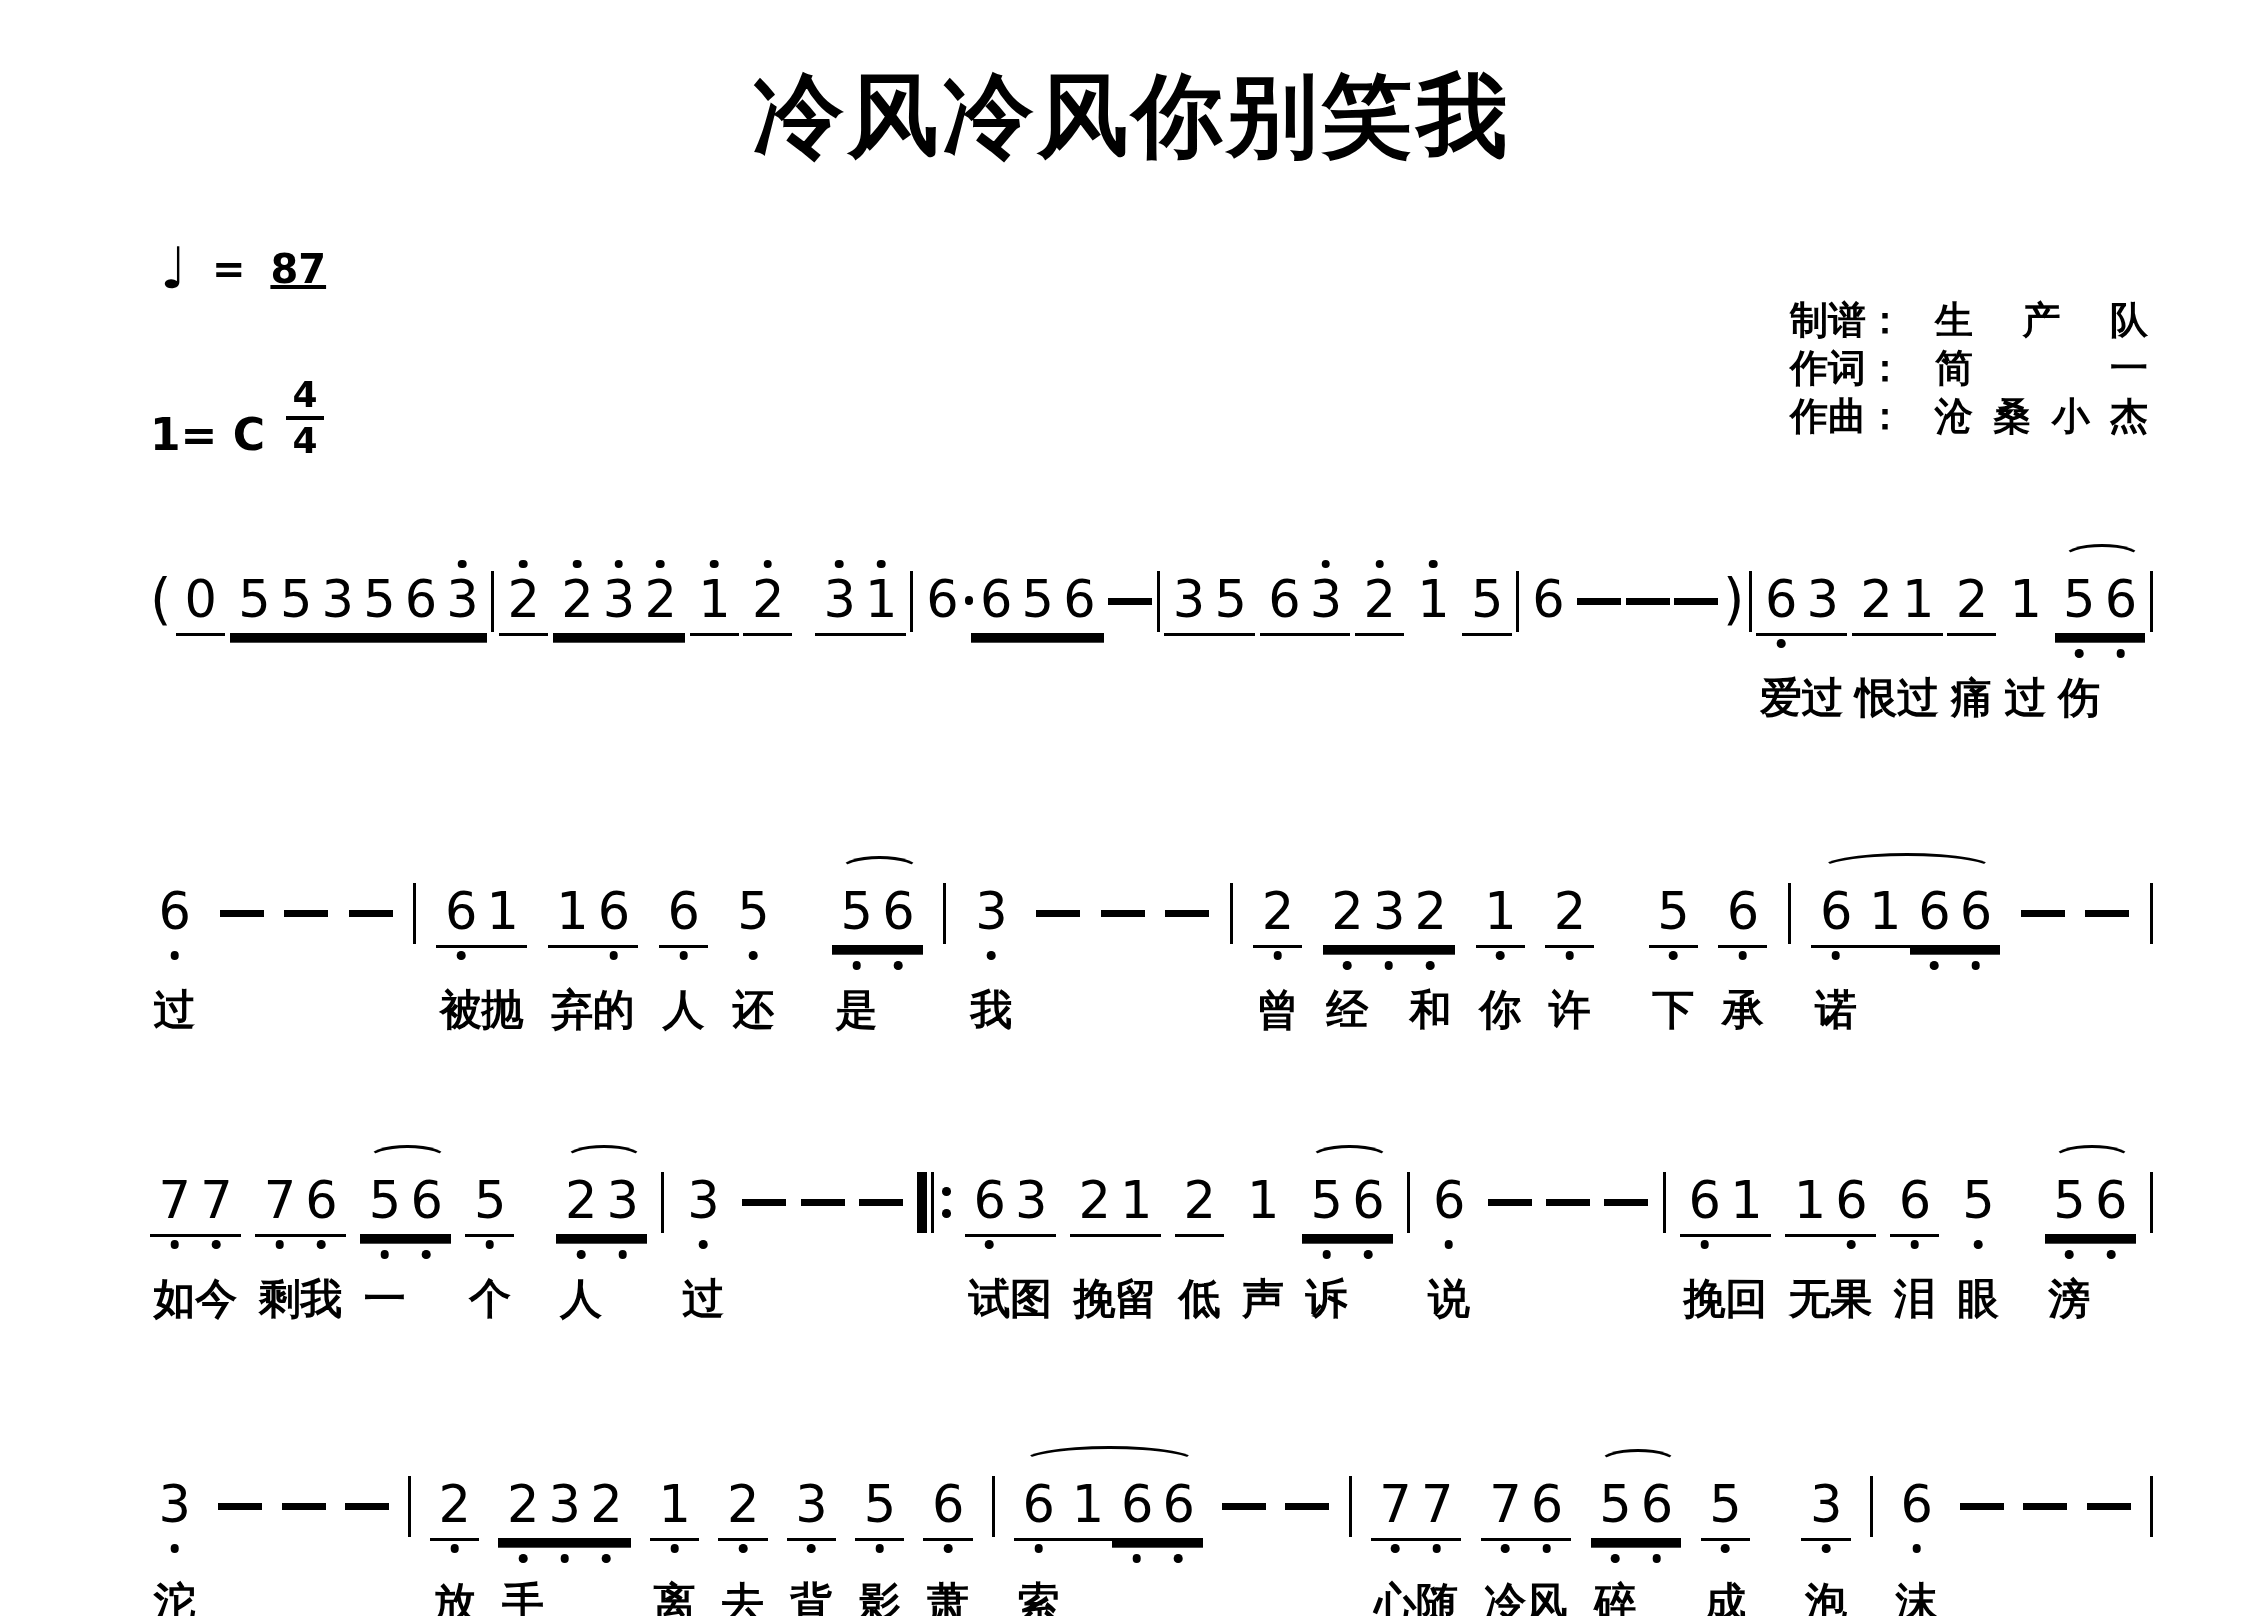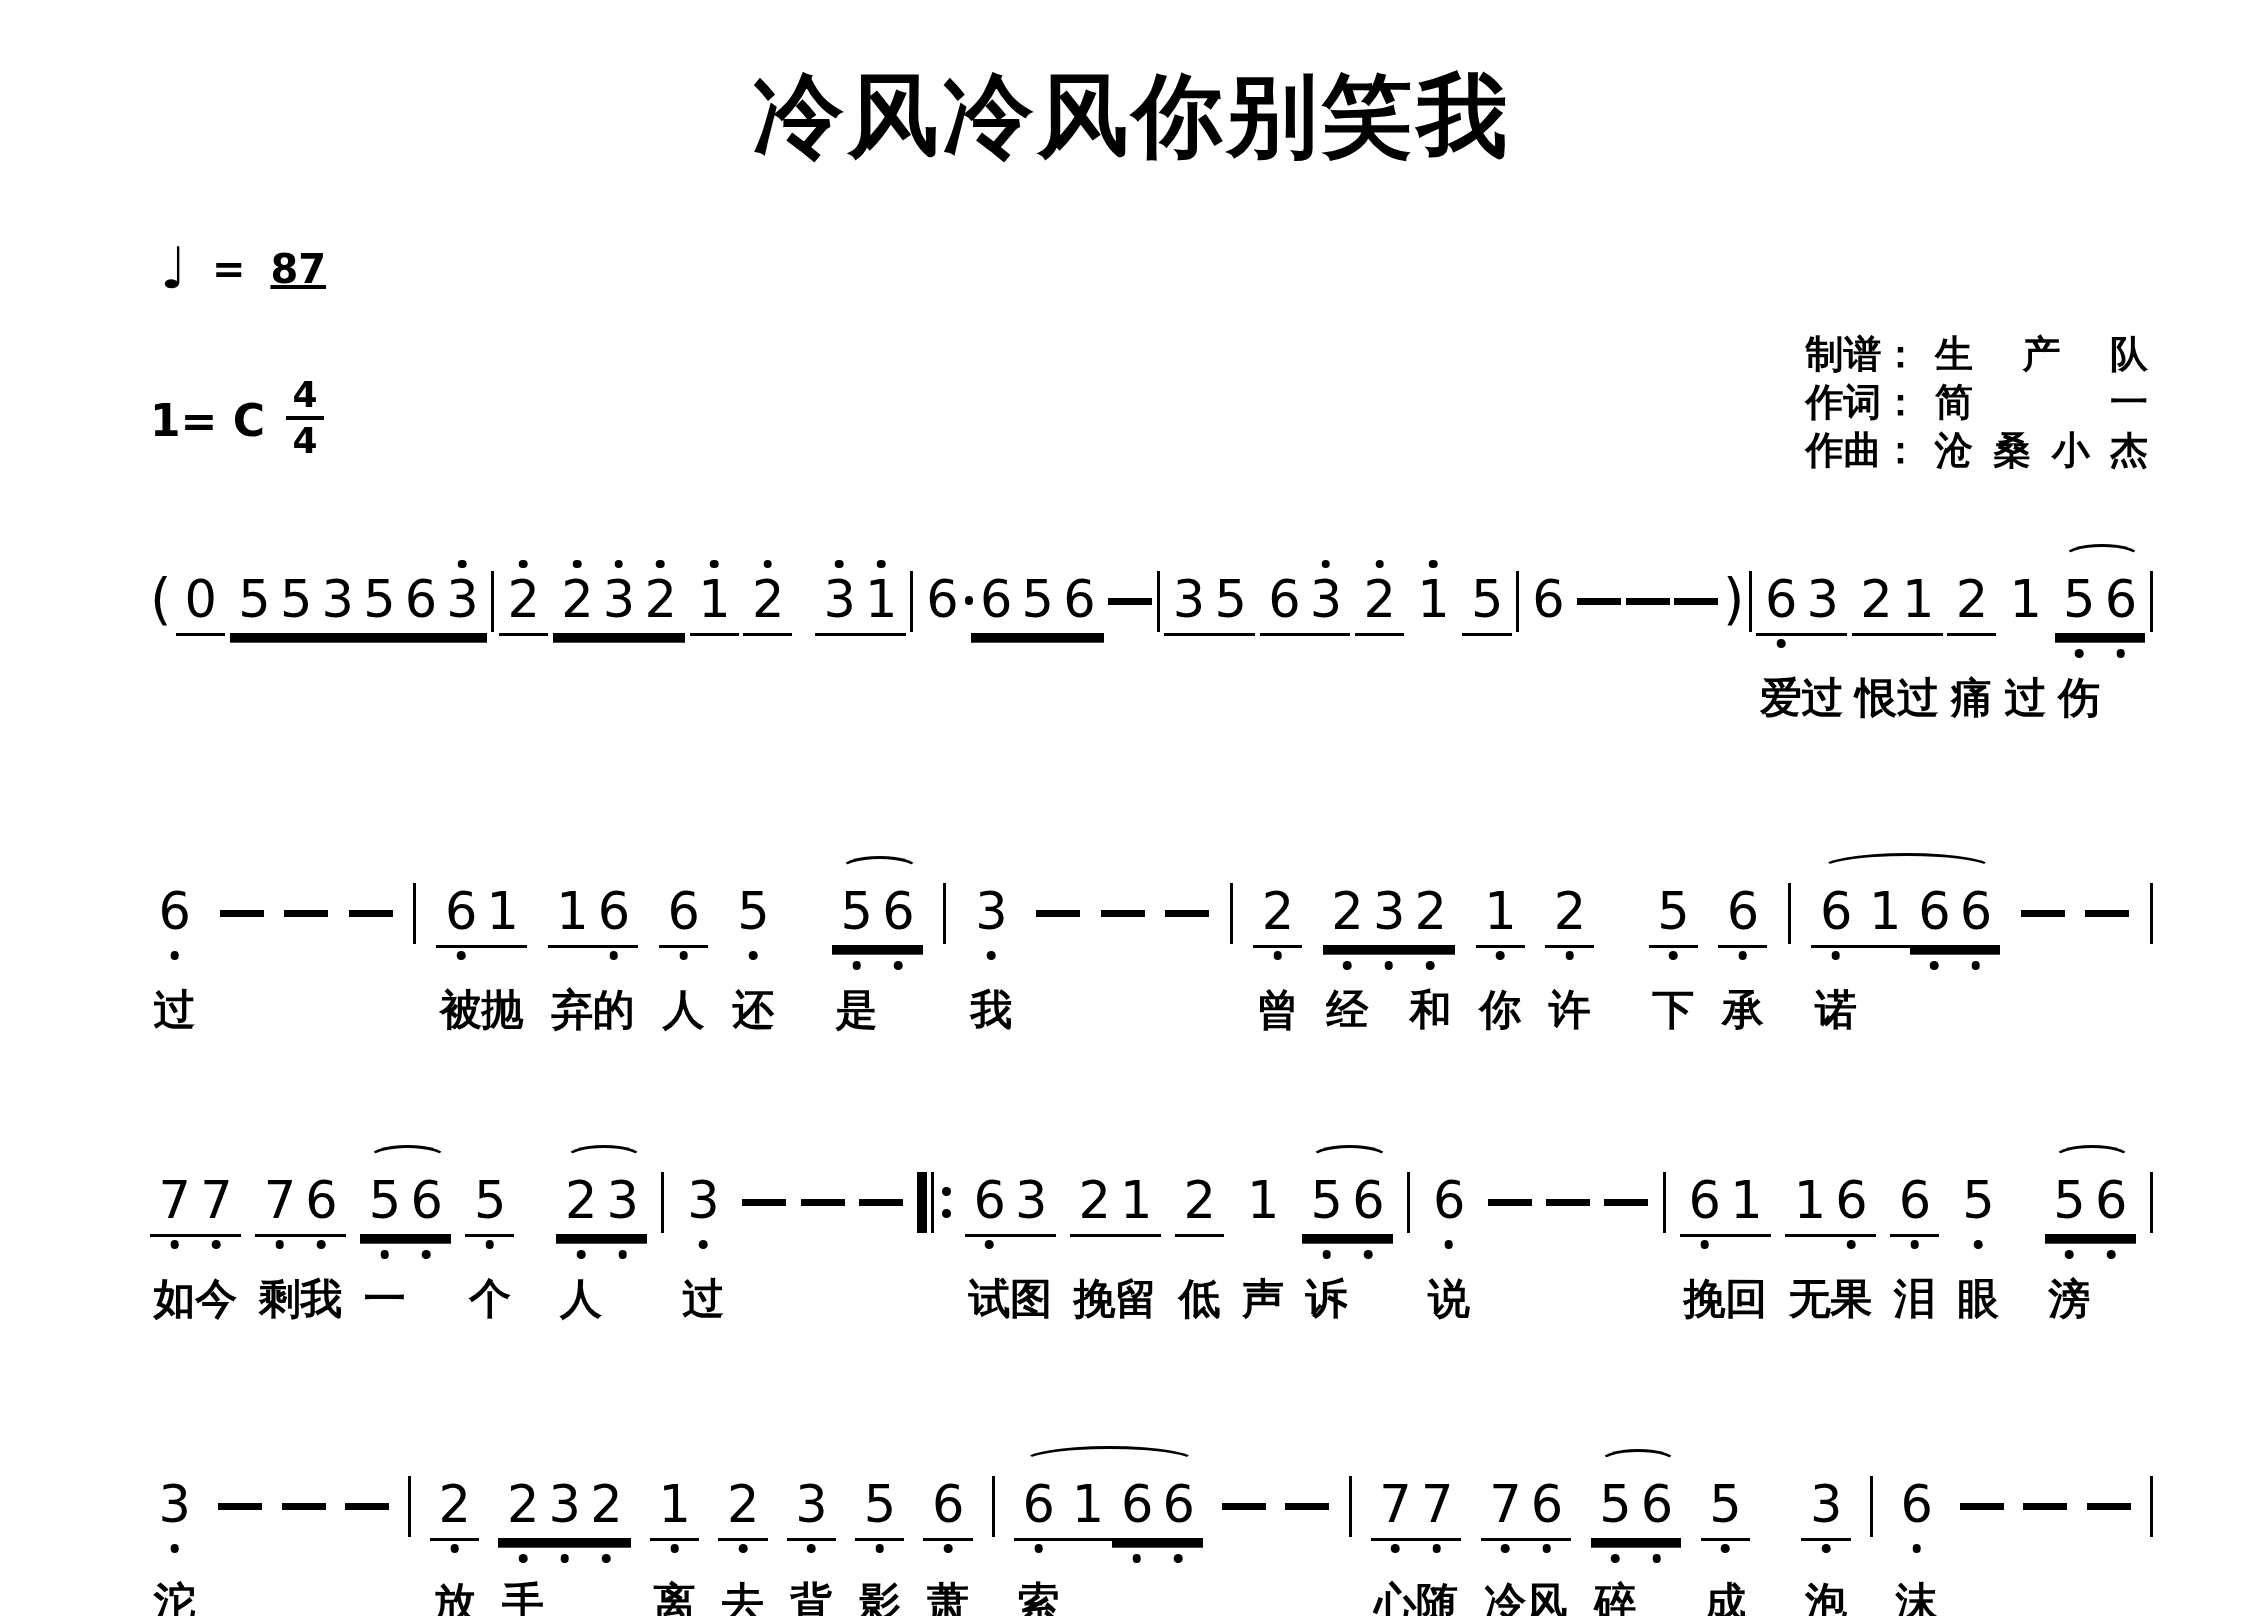--- a/index.html
+++ b/index.html
@@ -9,25 +9,25 @@
 
   
   .title{position:absolute;top:55px;left:0;width:100%;text-align:center;
          font-size:91px;font-weight:800;letter-spacing:3.8px;}
   .subtitle{position:absolute;top:171px;left:0;width:100%;text-align:center;
             font-size:44px;font-weight:600;}
   .tempo{position:absolute;left:160px;top:240px;display:flex;align-items:center;font-size:40px;}
   .tempo .notesym{font-size:57px;line-height:57px;margin-right:25px;}
   .tempo .eq{margin-right:25px;font-weight:600;}
   .tempo .bpm{font-weight:600;text-decoration:underline;}
-  .keysig{position:absolute;left:150px;top:382px;display:flex;align-items:center;font-size:44px;font-weight:600;}
+  .keysig{position:absolute;left:150px;top:382px;display:flex;align-items:flex-end;font-size:44px;font-weight:600;}
   .meter{display:inline-flex;flex-direction:column;align-items:center;margin-left:21px;margin-top:-5.7px;}
   .meter .mt,.meter .mb{font-size:36px;line-height:38px;font-weight:700;}
   .meter .fracline{width:38px;height:3.8px;background:#000;margin:1.9px 0;}
-  .credits{position:absolute;left:1790px;top:330px;text-align:center;}
+  .credits{position:absolute;left:1790px;top:296px;}
   .credit-line{display:flex;font-size:38px;font-weight:600;line-height:48px;}
   .credit-label{width:145px;white-space:nowrap;}
   .credit-value{width:213px;display:flex;justify-content:space-between;}
 
   
   .music-line{position:absolute;left:150px;width:2003px;display:flex;
               justify-content:space-between;align-items:flex-start;}
   .ml1{top:571px;}  .ml2{top:883px;}  .ml3{top:1172px;}  .ml4{top:1476px;}
 
   .grp{display:inline-flex;position:relative;padding:0 3.8px 4.8px 3.8px;}

